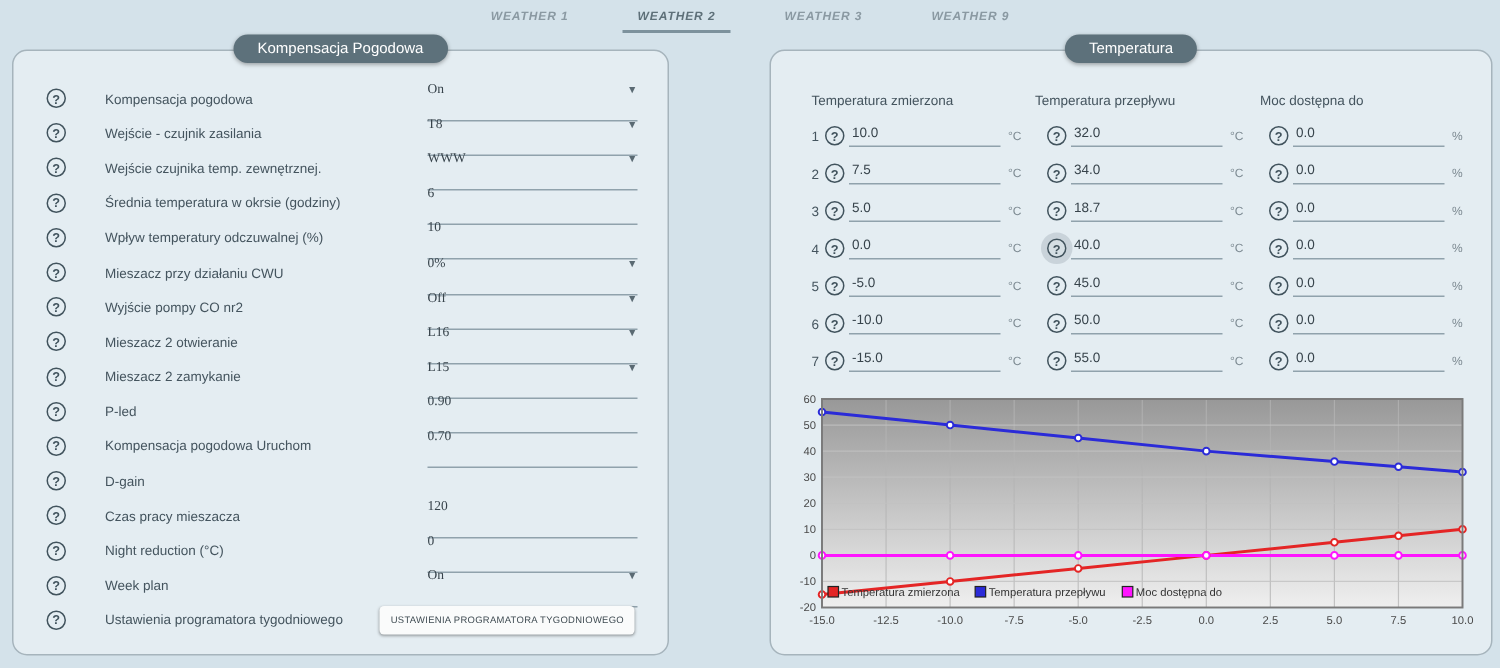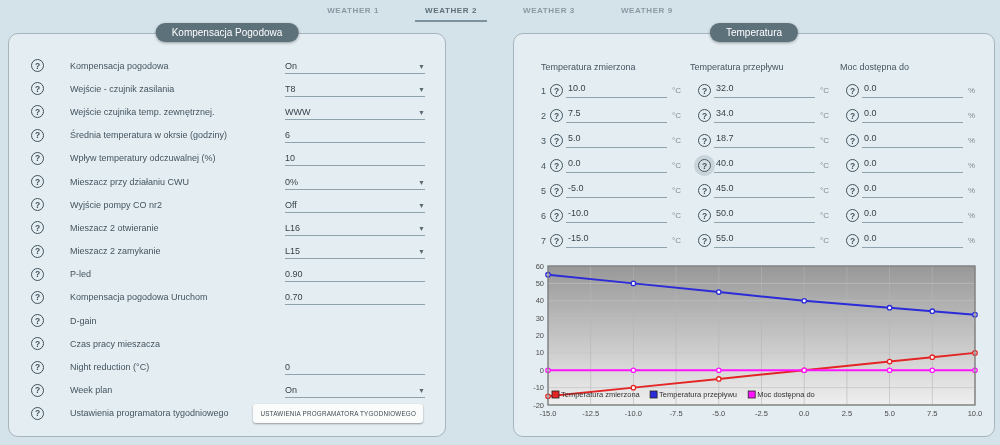--- a/index.html
+++ b/index.html
@@ -3,21 +3,21 @@
 <meta charset="utf-8">
 <style>
   html,body { margin:0; padding:0; }
   body {
     width:1000px; height:445px; position:relative; overflow:hidden;
     background:#d4e2ea;
     font-family:"Liberation Sans", sans-serif;
   }
   
   .tabs { position:absolute; top:0; left:0; right:0; display:flex; justify-content:center; gap:26px; padding-top:4px; }
-  .tab { font-size:8px; font-weight:600; letter-spacing:.6px; color:#8a99a2; padding:2px 10px 5px; cursor:pointer; white-space:nowrap; }
+  .tab { font-size:8px; font-weight:600; letter-spacing:.6px; color:#8a99a2; padding:2px 10px 5px; cursor:pointer; white-space:nowrap;font-style:italic; }
   .tab.active { color:#5e7079; border-bottom:2px solid #7d929d; }
   
   .panel { position:absolute; top:33px; height:404px; background:#e4edf2; border:1px solid #a6b4bc; border-radius:10px; box-sizing:border-box; }
   .panel-left { left:8px; width:438px; }
   .panel-right { left:513px; width:482px; }
   .badge {
     position:absolute; top:-11px; left:50%; transform:translateX(-50%);
     background:#5d717b; color:#ffffff; font-size:10px; padding:4px 16px;
     border-radius:12px; box-shadow:0 1px 3px rgba(0,0,0,.35); white-space:nowrap;
   }
@@ -29,21 +29,21 @@
     border:1.5px solid #41535d; border-radius:50%; color:#41535d;
     font-size:8.5px; font-weight:bold; line-height:10px;
     display:flex; align-items:center; justify-content:center; cursor:pointer;
     background:transparent;
   }
   .lbl { margin-left:26px; font-size:9px; color:#44545e; }
   .lfield {
     margin-left:auto; width:140px; margin-right:20px; height:13px;
     border-bottom:1px solid #90a2ac; box-sizing:content-box;
     display:flex; justify-content:space-between; align-items:flex-end;
-    padding-bottom:2px; font-size:9px; color:#37434b; cursor:pointer;
+    padding-bottom:16px; font-size:9px; color:#37434b; cursor:pointer;font-family:Liberation Serif, serif;
   }
   .caret { font-size:7px; color:#5a6a73; line-height:8px; }
   .btn {
     margin-left:auto; margin-right:22px; background:#fafbfb; border:none; border-radius:3px;
     box-shadow:0 1px 2px rgba(0,0,0,.35); font-size:6.3px; letter-spacing:.2px;
     color:#3f4b52; padding:6px 7px; font-family:inherit; cursor:pointer; white-space:nowrap;
   }
   
   .rh { position:absolute; top:28px; font-size:9px; color:#44545e; white-space:nowrap; }
   .rh1 { left:27px; } .rh2 { left:176px; } .rh3 { left:326px; }
@@ -157,20 +157,23 @@
           <span>0.70</span>
         </div>
       </div>
       <div class="lrow">
         <span class="help">?</span>
         <span class="lbl">D-gain</span>
       </div>
       <div class="lrow">
         <span class="help">?</span>
         <span class="lbl">Czas pracy mieszacza</span>
+        <div class="lfield">
+          <span>120</span>
+        </div>
       </div>
       <div class="lrow">
         <span class="help">?</span>
         <span class="lbl">Night reduction (°C)</span>
         <div class="lfield">
           <span>0</span>
         </div>
       </div>
       <div class="lrow">
         <span class="help">?</span>

